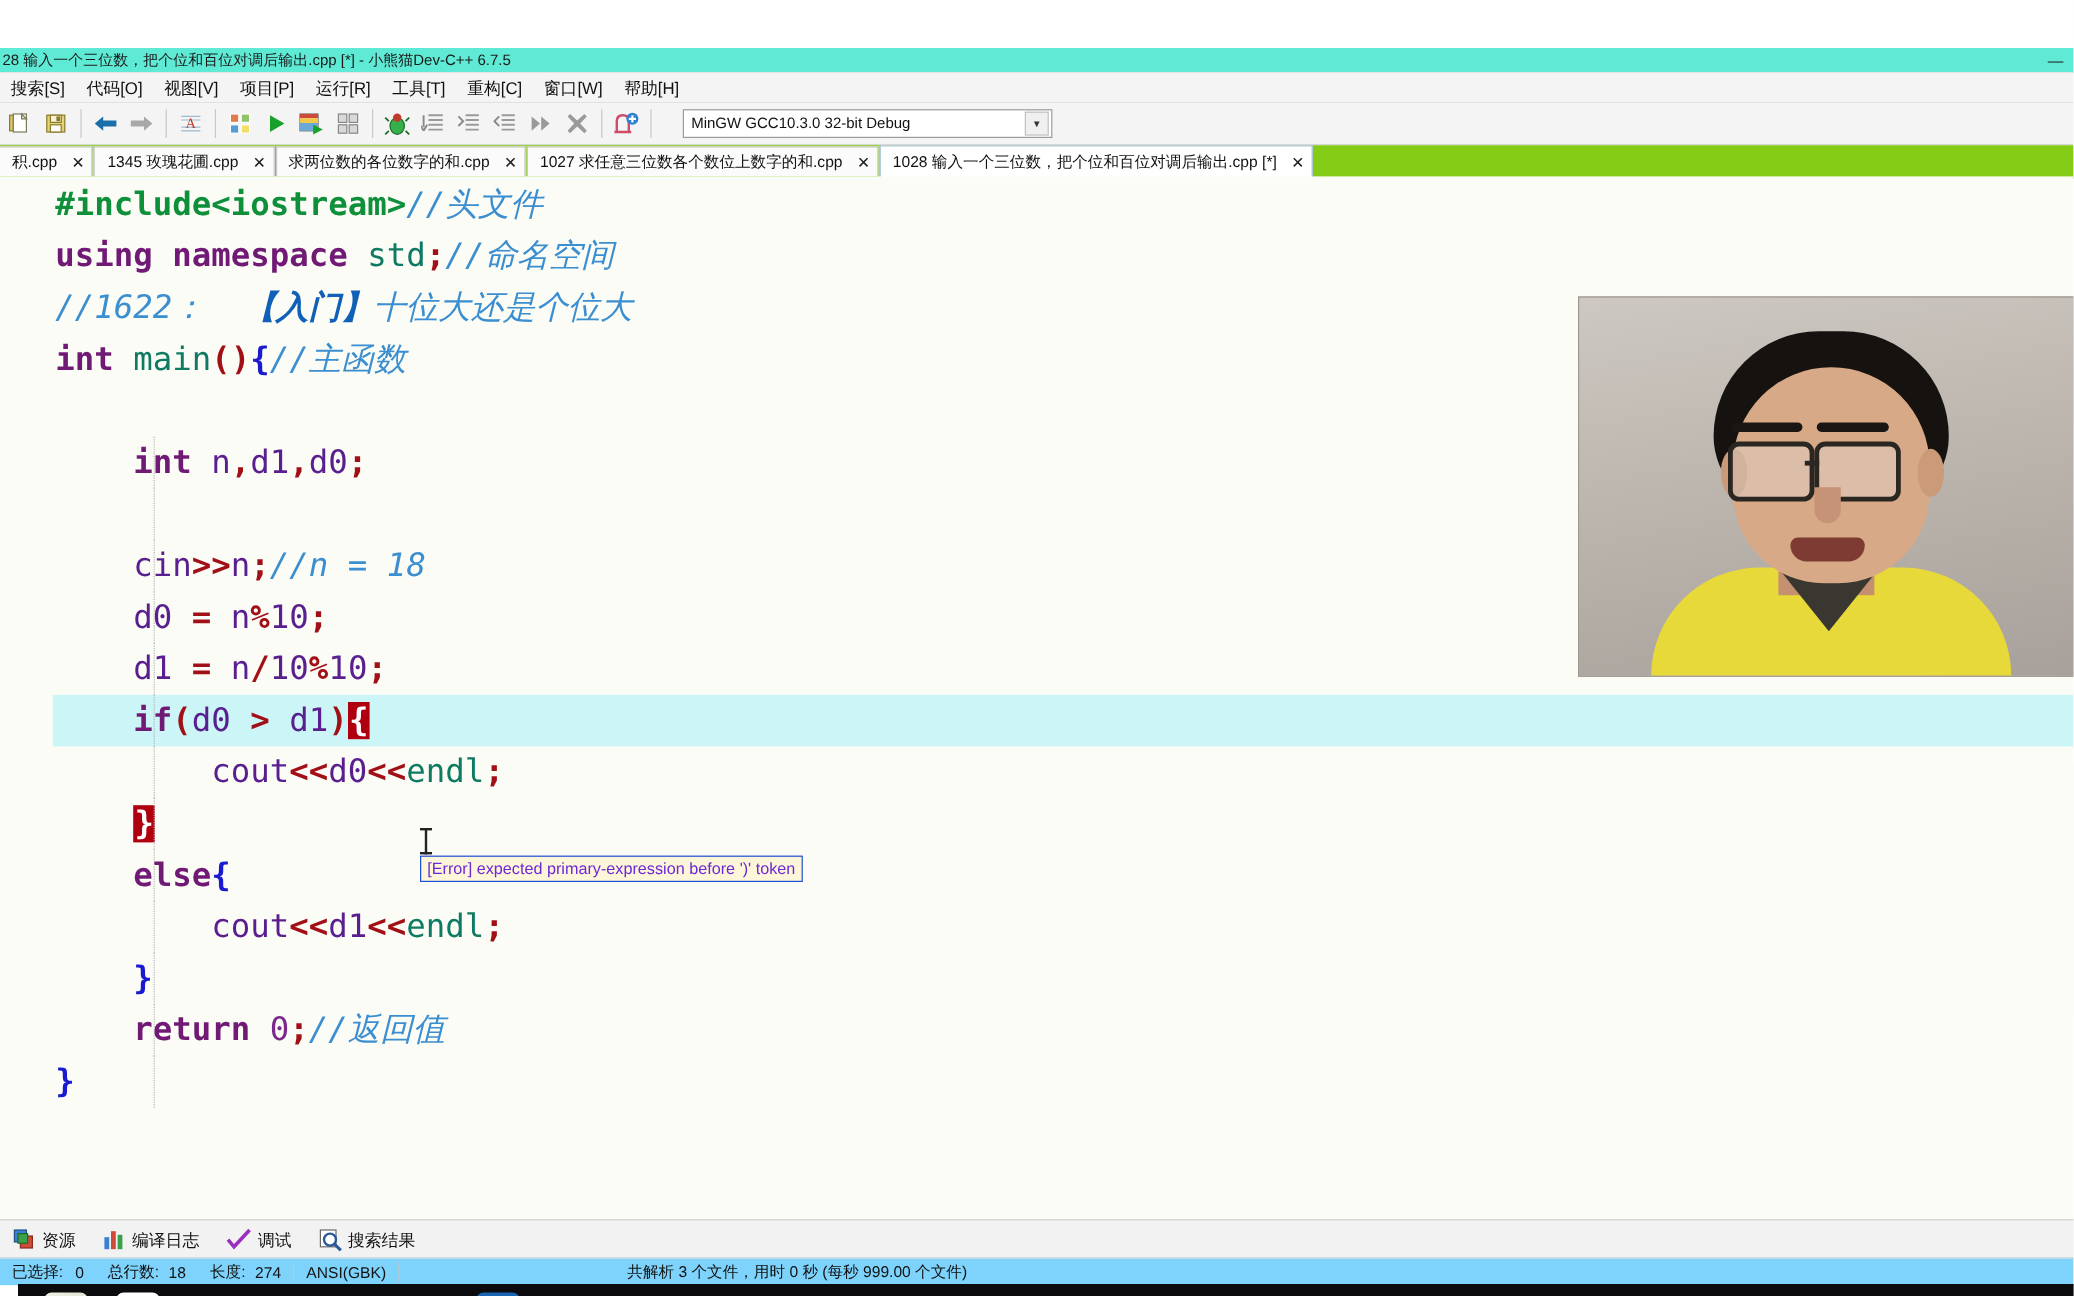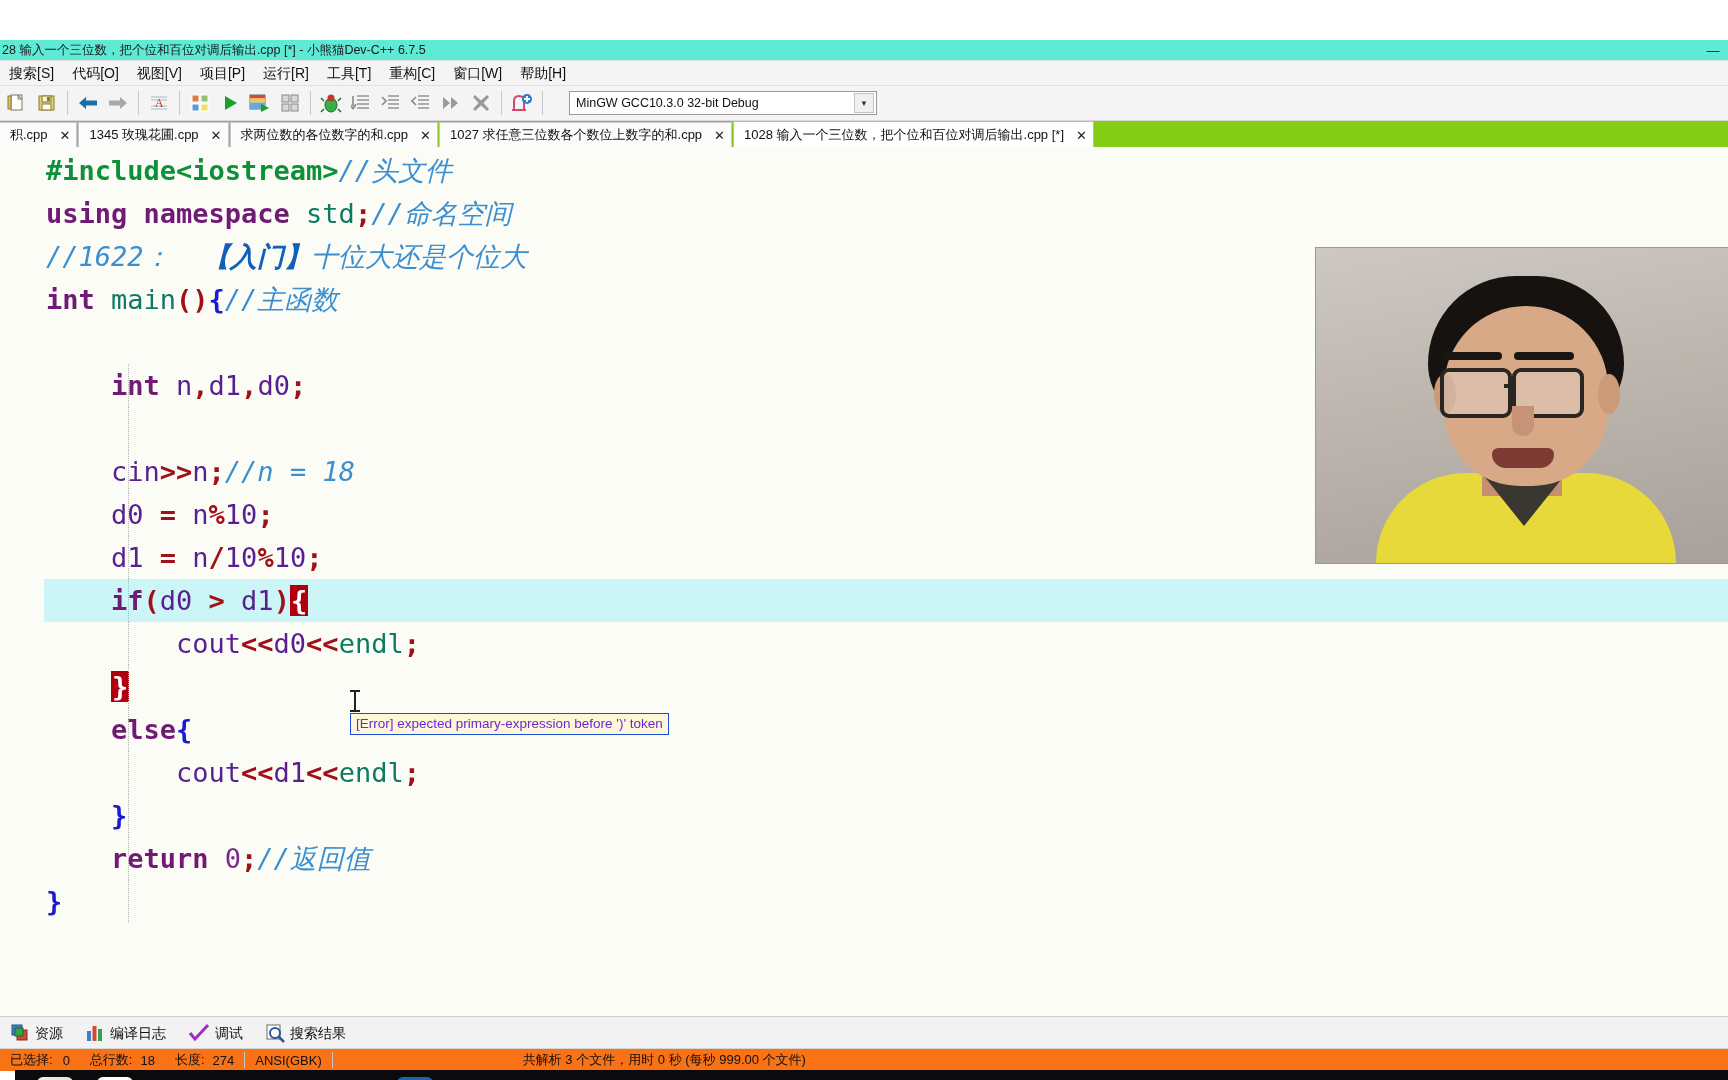--- a/index.html
+++ b/index.html
@@ -182,21 +182,21 @@
     position:absolute;left:0;top:976px;width:1728px;height:32px;
     background:#f2f2f2;border-top:1px solid #cfcfcf;
     display:flex;align-items:center;padding-left:10px;
   }
   .panel-item{display:flex;align-items:flex-end;margin-right:22px;font-size:14px;color:#111;}
   .panel-item .pi-icon{margin-right:5px;display:flex;}
 
   
   .statusbar{
     position:absolute;left:0;top:1008px;width:1728px;height:22px;
-    background:#f97316;border-top:1px solid #d6d6d6;
+    background:#7dd3fc;border-top:1px solid #d6d6d6;
     display:flex;align-items:center;font-size:13px;color:#111;
   }
   .sb-cell{padding:0 10px;height:20px;display:flex;align-items:center;white-space:nowrap;}
   .sb-div{width:1px;height:16px;background:#c6c6c6;}
 
   
   .taskbar{
     position:absolute;left:15px;top:1030px;width:1728px;height:50px;
     background:#0b0b0e;display:flex;align-items:center;
   }

